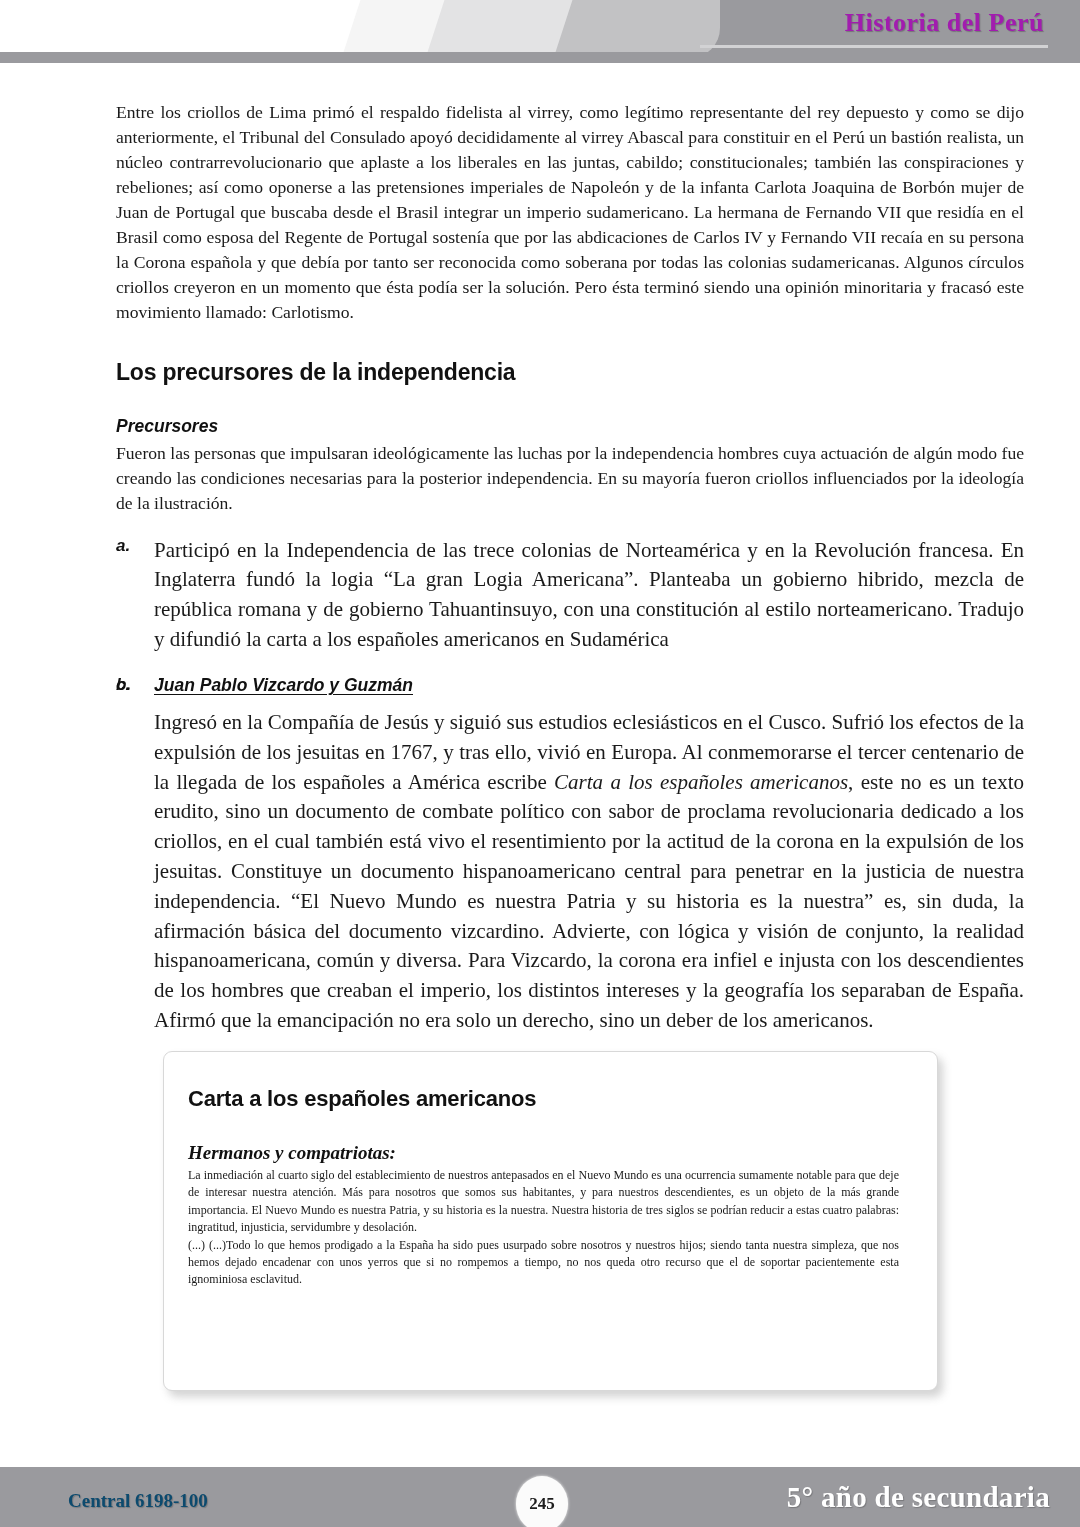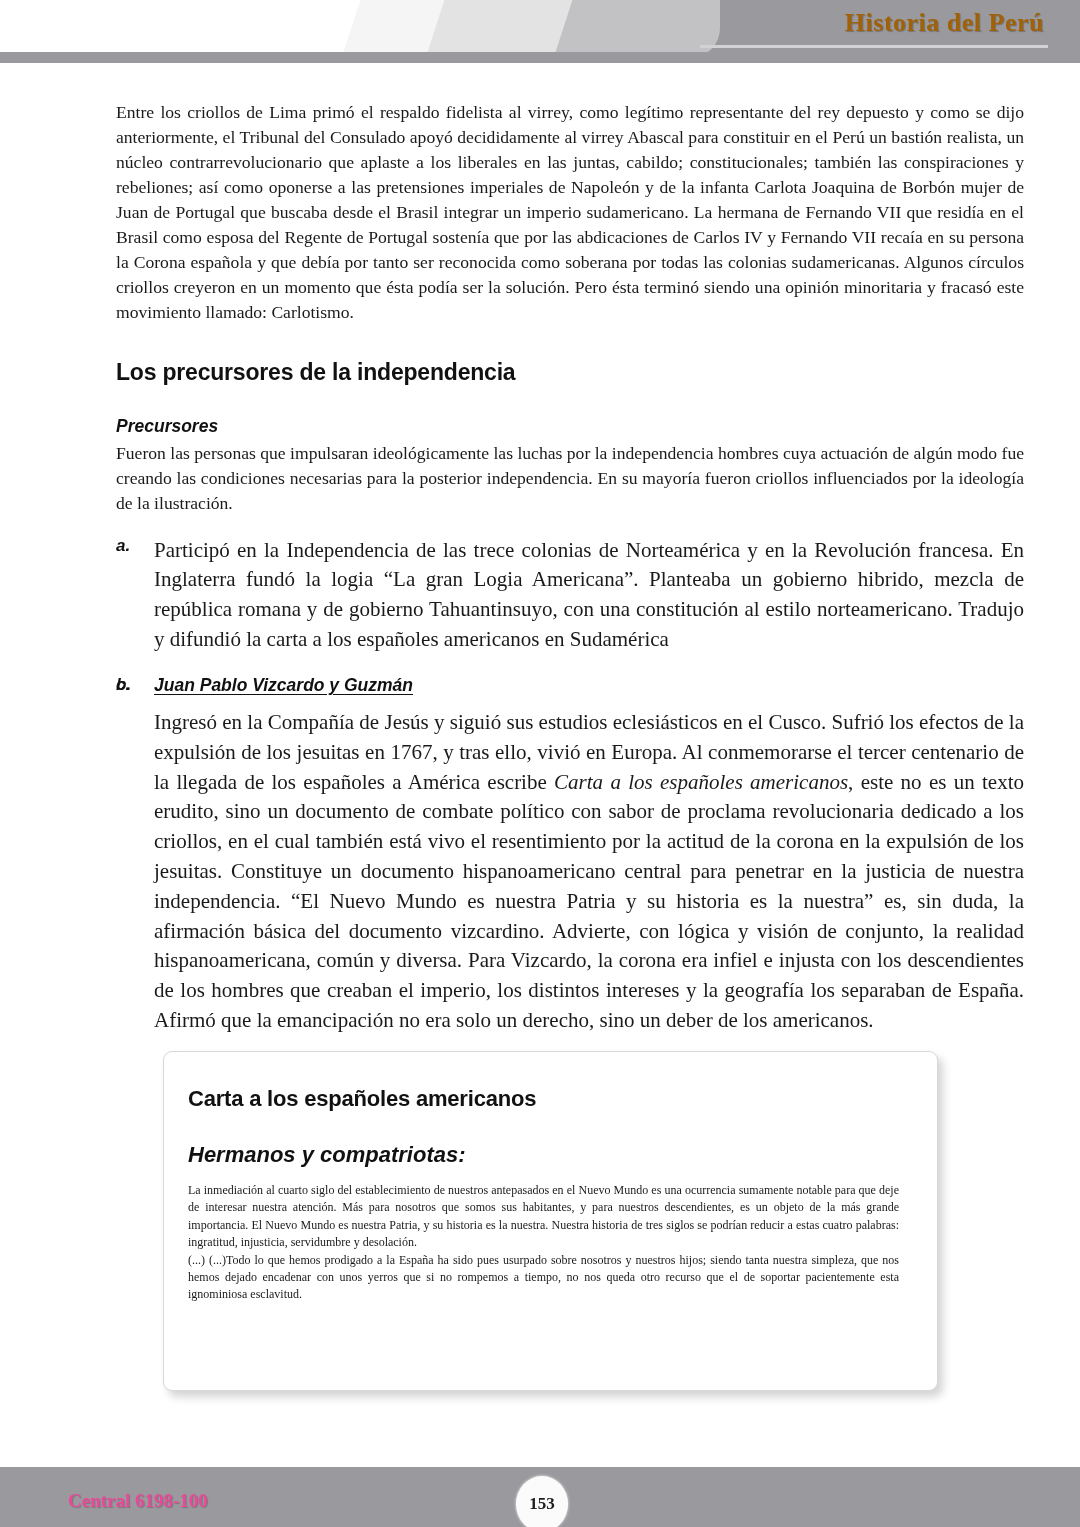--- a/index.html
+++ b/index.html
@@ -72,21 +72,21 @@
     left: 650px;
     width: 70px;
     height: 64px;
     background: #c2c2c4;
     border-bottom-right-radius: 30px;
   }
   .header-title {
     position: absolute;
     top: 8px;
     right: 36px;
-    color: #a16207;
+    color: #a21caf;
     font-family: "Liberation Serif", serif;
     font-weight: bold;
     font-size: 26px;
     letter-spacing: 0.5px;
     text-shadow: 1px 1px 1px rgba(0,0,0,0.25);
   }
   .header-rule {
     position: absolute;
     top: 45px;
     left: 700px;
@@ -183,23 +183,23 @@
   }
   .quote-title {
     margin: 0 0 0 0;
     font-family: "Liberation Sans", sans-serif;
     font-size: 22px;
     font-weight: bold;
     color: #111111;
     letter-spacing: -0.2px;
   }
   .quote-greeting {
-    margin: 30px 0 14px 0;
-    font-family: Liberation Sans, sans-serif;
-    font-size: 22px;
+    margin: 30px 0 3px 0;
+    font-family: Liberation Serif, serif;
+    font-size: 19px;
     font-weight: bold;
     font-style: italic;
     color: #111111;
   }
   .quote-text {
     margin: 0;
     font-size: 12px;
     line-height: 1.45;
     text-align: justify;
     color: #1a1a1a;
@@ -219,21 +219,21 @@
     left: 0;
     top: 10px;
     width: 1080px;
     height: 60px;
     background: #9a9a9e;
   }
   .footer-left {
     position: absolute;
     left: 68px;
     top: 33px;
-    color: #ec4899;
+    color: #0c4a6e;
     font-family: "Liberation Serif", serif;
     font-weight: bold;
     font-size: 19px;
     text-shadow: 1px 1px 1px rgba(0,0,0,0.22);
   }
   .footer-right {
     position: absolute;
     right: 30px;
     top: 24px;
     color: #ffffff;
@@ -313,15 +313,16 @@
   <h3 class="quote-title">Carta a los españoles americanos</h3>
   <div class="quote-greeting">Hermanos y compatriotas:</div>
   <p class="quote-text">La inmediación al cuarto siglo del establecimiento de nuestros antepasados en el Nuevo Mundo es una ocurrencia sumamente notable para que deje de interesar nuestra atención. Más para nosotros que somos sus habitantes, y para nuestros descendientes, es un objeto de la más grande importancia. El Nuevo Mundo es nuestra Patria, y su historia es la nuestra. Nuestra historia de tres siglos se podrían reducir a estas cuatro palabras: ingratitud, injusticia, servidumbre y desolación.</p>
   <p class="quote-text">(...) (...)Todo lo que hemos prodigado a la España ha sido pues usurpado sobre nosotros y nuestros hijos; siendo tanta nuestra simpleza, que nos hemos dejado encadenar con unos yerros que si no rompemos a tiempo, no nos queda otro recurso que el de soportar pacientemente esta ignominiosa esclavitud.</p>
 </div>
 
 <div class="footer">
   <div class="footer-bar"></div>
   <div class="footer-left">Central 6198-100</div>
   <div class="page-badge">
-    <div class="page-badge-num">153</div>
+    <div class="page-badge-num">245</div>
   </div>
+  <div class="footer-right">5° año de secundaria</div>
 </div>
 
 </body></html>

